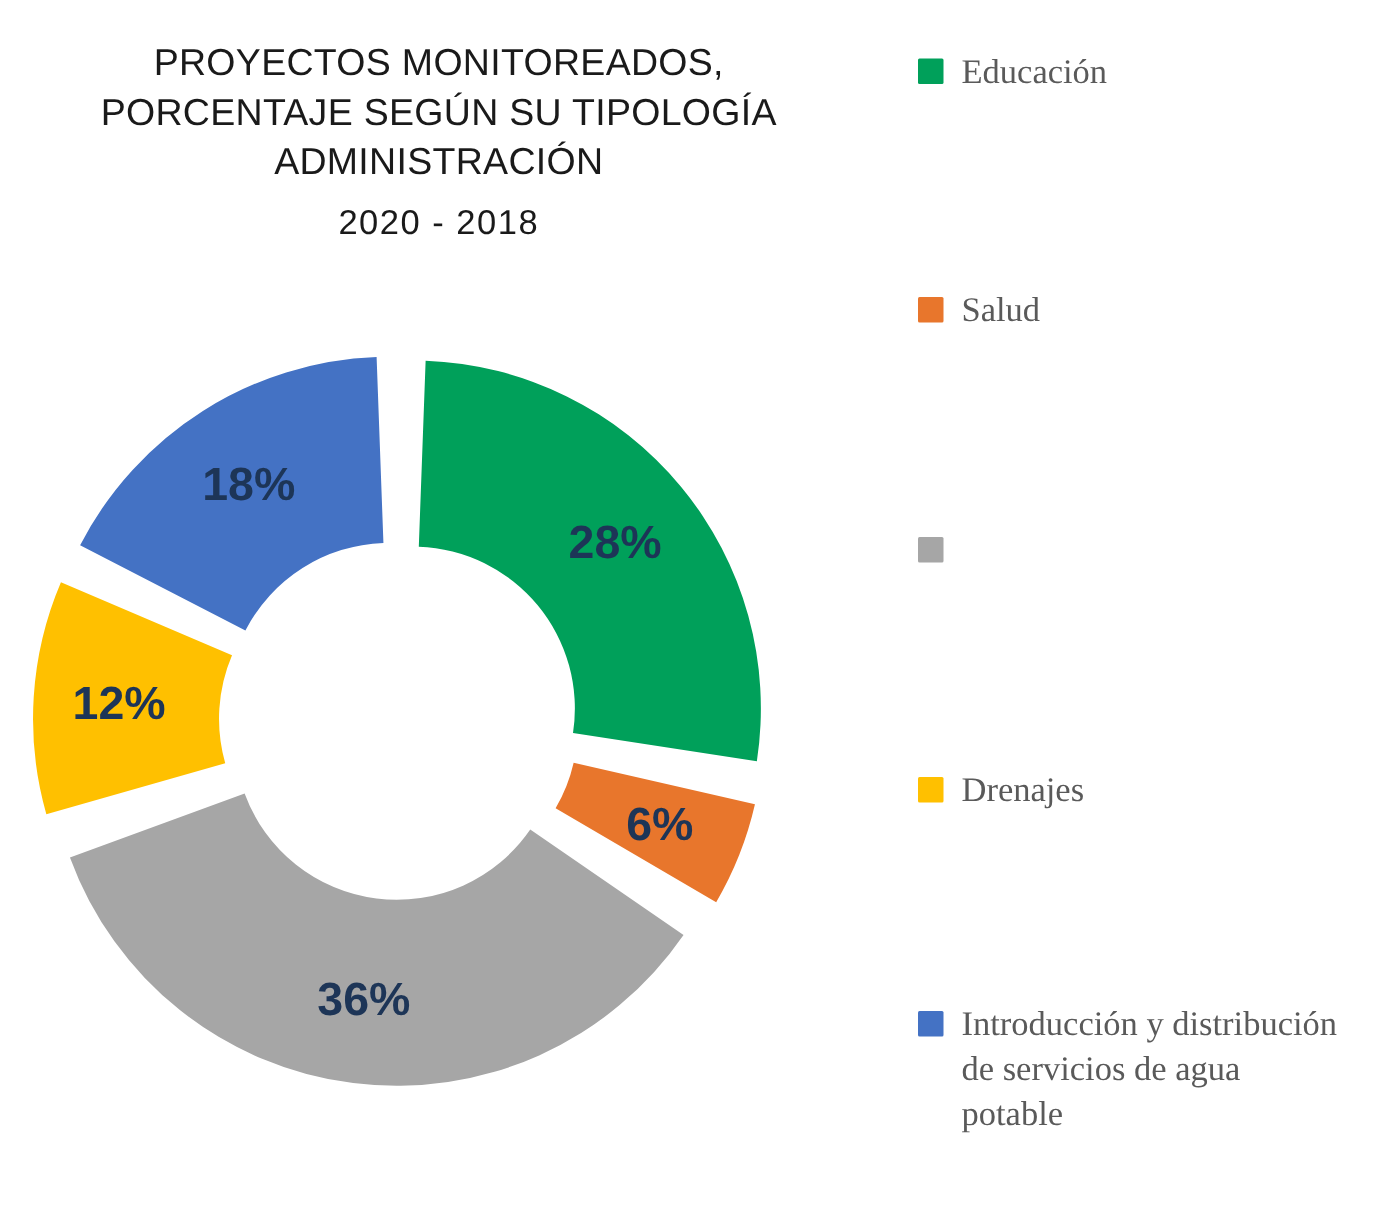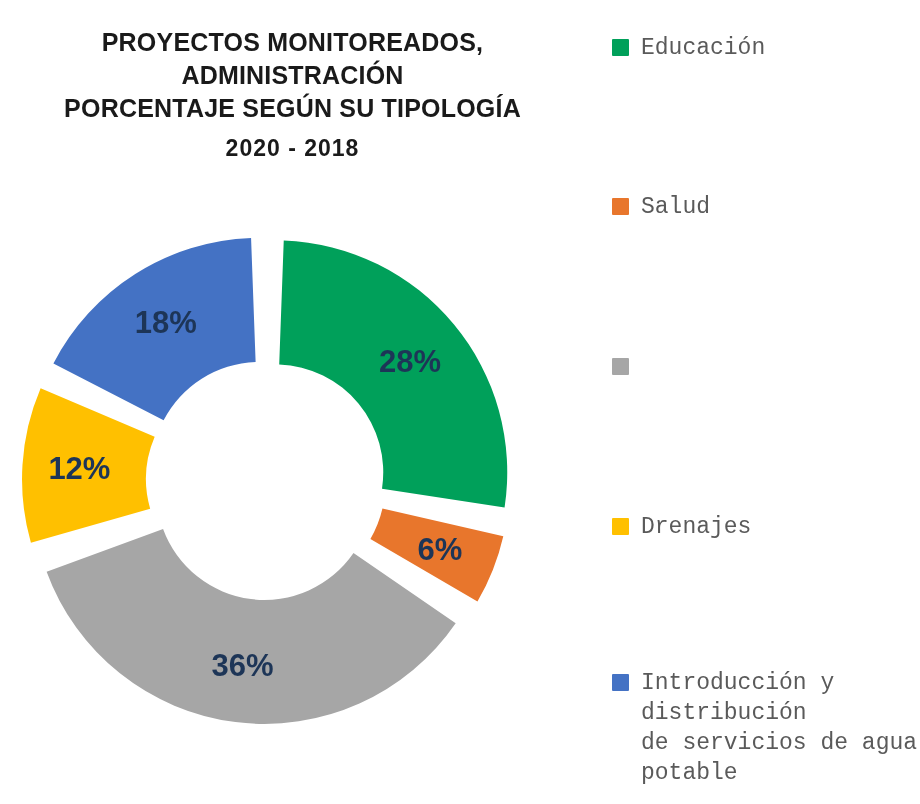--- a/index.html
+++ b/index.html
@@ -21,21 +21,21 @@
   }
 
   
   #chart-title {
     position: absolute;
     left: 0px;
     top: 26px;
     width: 585px;
     text-align: center;
     color: #1a1a1a;
-    font-weight: bold;
+    font-weight: normal;
     font-size: 25px;
     line-height: 33px;
     letter-spacing: 0.2px;
   }
   #chart-title .line {
     display: block;
     white-space: nowrap;
   }
   #chart-title .line.years {
     font-size: 23px;
@@ -80,33 +80,33 @@
     width: 17px;
     height: 17px;
     flex: 0 0 17px;
     margin-top: 6px;
     border-radius: 1px;
   }
   .legend-label {
     color: #5a5a5a;
     font-size: 23px;
     line-height: 30px;
-    font-family: Liberation Mono, monospace;
+    font-family: Liberation Serif, serif;
     white-space: pre-line;
   }
 </style>
 </head>
 <body>
 
 <div id="chart-root">
 
   <div id="chart-title">
     <span class="line">PROYECTOS MONITOREADOS,</span>
+    <span class="line">PORCENTAJE SEGÚN SU TIPOLOGÍA</span>
     <span class="line">ADMINISTRACIÓN</span>
-    <span class="line">PORCENTAJE SEGÚN SU TIPOLOGÍA</span>
     <span class="line years">2020 - 2018</span>
   </div>
 
   <div id="donut-wrap">
     <svg id="donut-svg" width="560" height="580" viewBox="0 0 560 580">
       <g id="slices">
           <path d="M 265.7474993332305 25.506724766367512 A 232 232 0 0 1 486.57674065292406 292.44342242037067 L 364.0034986886473 273.6870807097155 A 108 108 0 0 0 261.20367945361755 149.42344559492088 Z" fill="#00A05A"></path>
           <path d="M 485.30191488302245 321.2115215467569 A 232 232 0 0 1 459.46508557143 386.4679033573006 L 352.4040372961903 323.9064780042382 A 108 108 0 0 0 364.43152680331093 293.52850716139886 Z" fill="#E8762C"></path>
           <path d="M 437.69327695753594 408.3116233823349 A 232 232 0 0 1 28.626134711255816 356.63442555963667 L 145.07382197099975 314.0206234310203 A 108 108 0 0 0 335.50162956840603 338.07725000365565 Z" fill="#A6A6A6"></path>
           <path d="M 12.899695443443733 327.8050525022927 A 232 232 0 0 1 22.62509188021758 173.22430271362202 L 136.68295754811305 221.8741051724636 A 108 108 0 0 0 132.15561782754594 293.834109384431 Z" fill="#FFC000"></path>

